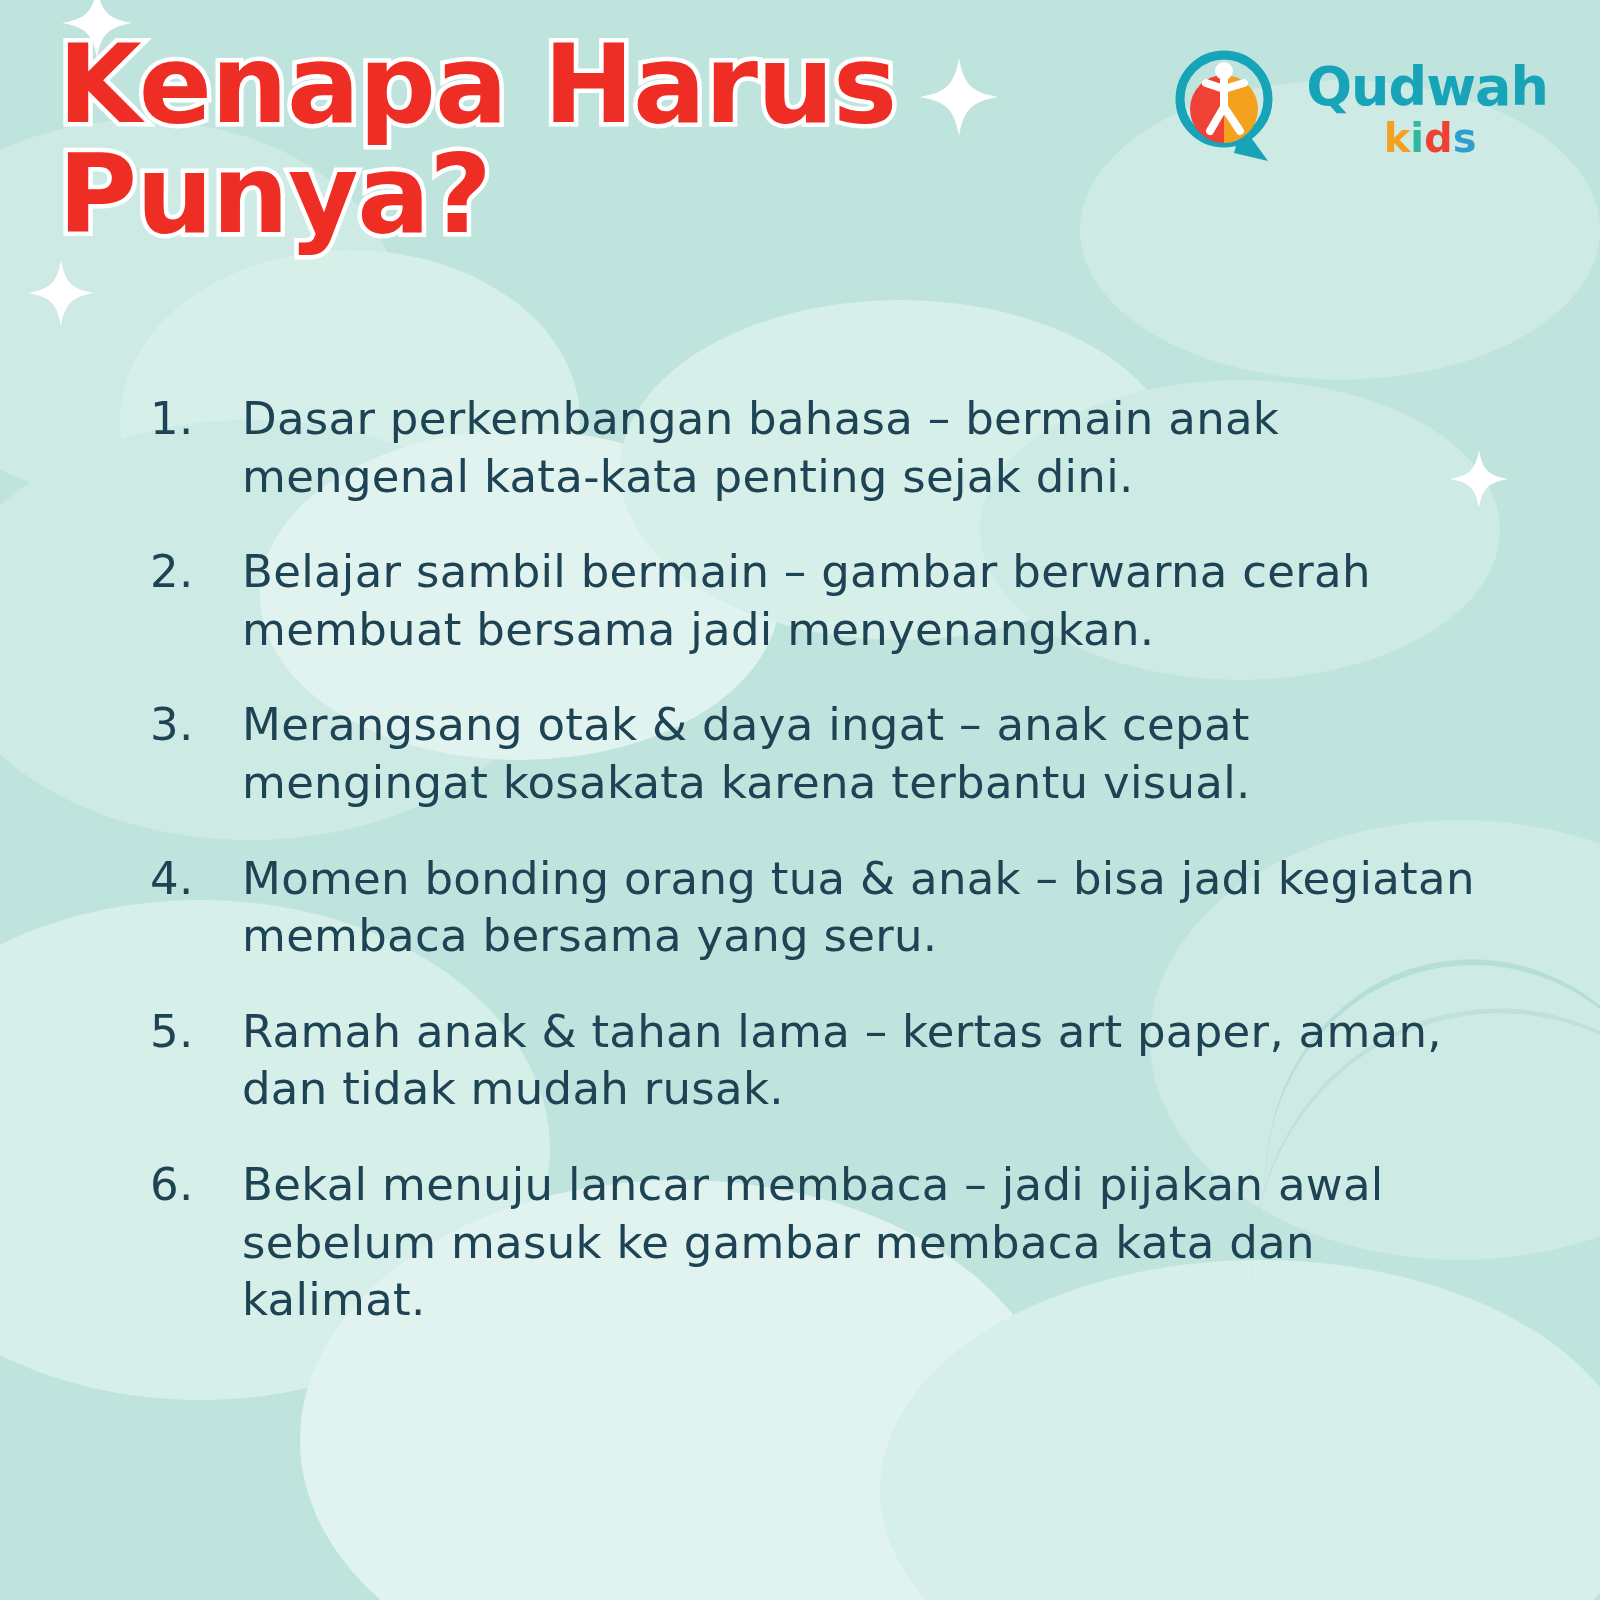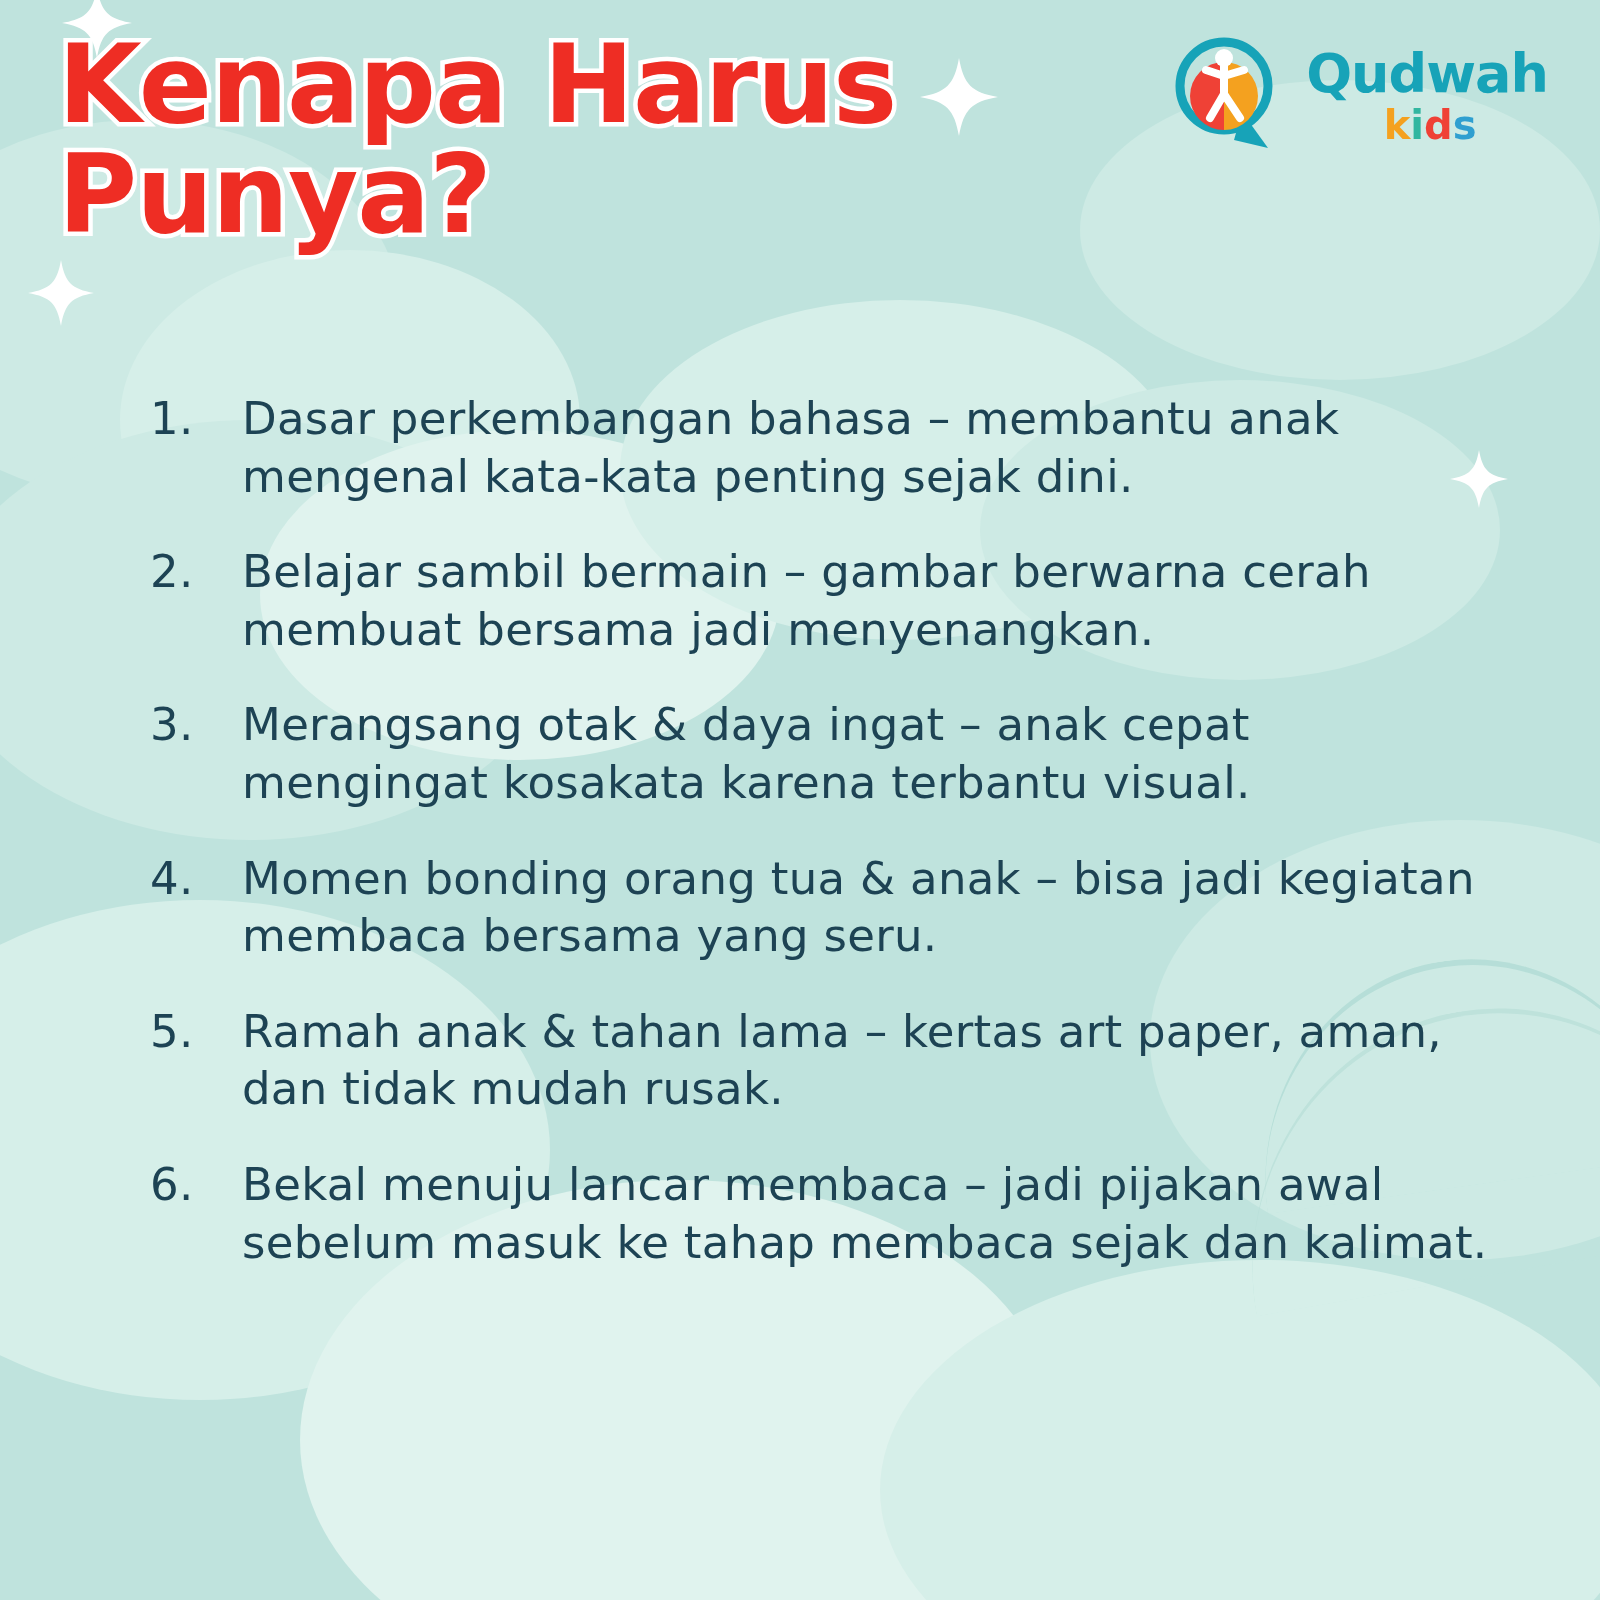--- a/index.html
+++ b/index.html
@@ -93,21 +93,21 @@
     paint-order: stroke fill;
     text-shadow:
       0 0 0 #fff;
     white-space: pre-line;
   }
 
   
   .logo {
     position: absolute;
     right: 62px;
-    top: 36px;
+    top: 49px;
     display: flex;
     align-items: center;
     gap: 26px;
   }
   .logo-mark {
     position: relative;
     width: 108px;
     height: 120px;
   }
   .logo-text {
@@ -223,37 +223,37 @@
       <div class="logo-word">Qudwah</div>
       <div class="logo-sub">
         <span>k</span><span>i</span><span>d</span><span>s</span>
       </div>
     </div>
   </div>
 
   <div class="list">
     <div class="list-item">
       <div class="list-num">1.</div>
-      <div class="list-text">Dasar perkembangan bahasa – membantu anak mengenal kata-kata penting sejak dini.</div>
+      <div class="list-text">Dasar perkembangan bahasa – bermain anak mengenal kata-kata penting sejak dini.</div>
     </div>
     <div class="list-item">
       <div class="list-num">2.</div>
       <div class="list-text">Belajar sambil bermain – gambar berwarna cerah membuat bersama jadi menyenangkan.</div>
     </div>
     <div class="list-item">
       <div class="list-num">3.</div>
       <div class="list-text">Merangsang otak &amp; daya ingat – anak cepat mengingat kosakata karena terbantu visual.</div>
     </div>
     <div class="list-item">
       <div class="list-num">4.</div>
       <div class="list-text">Momen bonding orang tua &amp; anak – bisa jadi kegiatan membaca bersama yang seru.</div>
     </div>
     <div class="list-item">
       <div class="list-num">5.</div>
       <div class="list-text">Ramah anak &amp; tahan lama – kertas art paper, aman, dan tidak mudah rusak.</div>
     </div>
     <div class="list-item">
       <div class="list-num">6.</div>
-      <div class="list-text">Bekal menuju lancar membaca – jadi pijakan awal sebelum masuk ke tahap membaca sejak dan kalimat.</div>
+      <div class="list-text">Bekal menuju lancar membaca – jadi pijakan awal sebelum masuk ke gambar membaca kata dan kalimat.</div>
     </div>
   </div>
 
 </div>
 
 </body></html>

